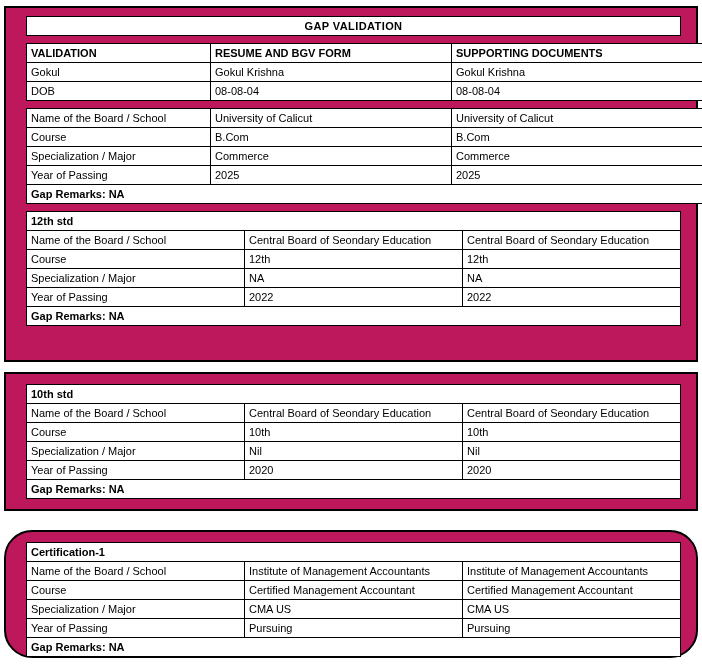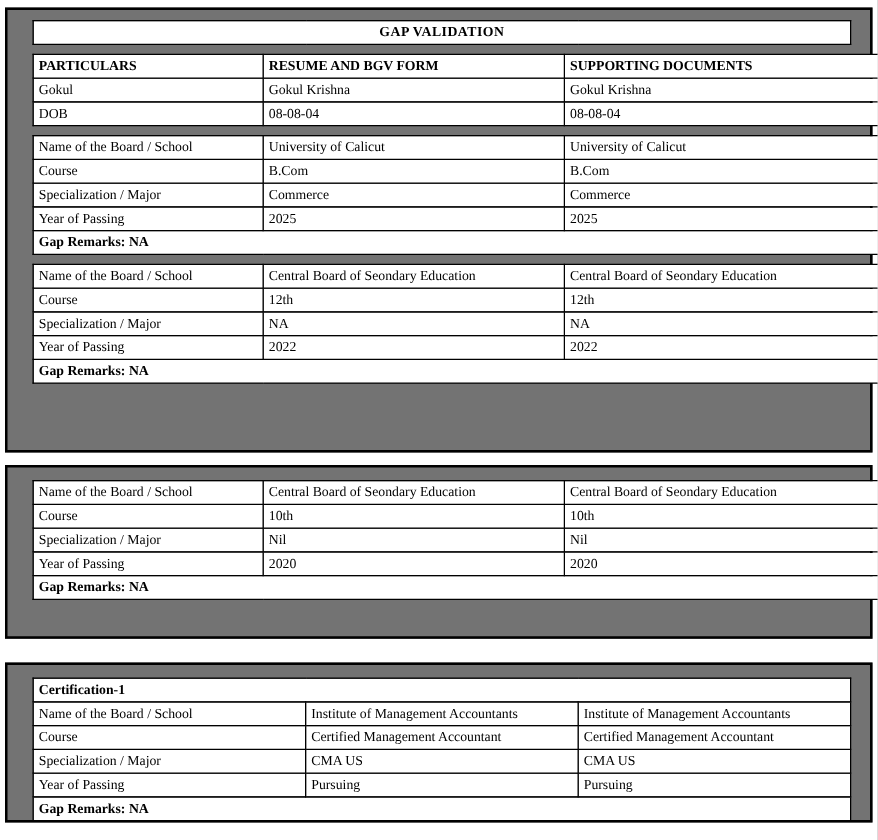--- a/index.html
+++ b/index.html
@@ -20,22 +20,21 @@
     width: 702px;
     height: 672px;
     box-sizing: border-box;
   }
   .outer-box {
     position: absolute;
     left: 4px;
     right: 4px;
     border: 2px solid #000000;
     box-sizing: border-box;
-    background: #737373;
-    font-family: Liberation Serif, serif;
+    background: #be185d;
   }
   .inner {
     padding: 8px 14px 8px 20px;
   }
   table.grid {
     border-collapse: collapse;
     width: 655px;
     table-layout: fixed;
   }
   table.grid td {
@@ -90,21 +89,21 @@
           <td class="title" colspan="3">GAP VALIDATION</td>
         </tr>
       </tbody>
         </table>
 
       <div class="spacer"></div>
 
       <table class="grid">
         <tbody>
             <tr>
-          <td class="hdr col-a">PARTICULARS</td>
+          <td class="hdr col-a">VALIDATION</td>
           <td class="hdr col-b">RESUME AND BGV FORM</td>
           <td class="hdr col-c">SUPPORTING DOCUMENTS</td>
         </tr>
         <tr>
           <td class="label col-a">Gokul</td>
           <td class="col-b">Gokul Krishna</td>
           <td class="col-c">Gokul Krishna</td>
         </tr>
         <tr>
           <td class="label col-a">DOB</td>
@@ -141,20 +140,23 @@
         <tr>
           <td class="remarks" colspan="3">Gap Remarks: NA</td>
         </tr>
       </tbody>
         </table>
 
       <div class="spacer"></div>
 
       <table class="grid">
         <tbody>
+            <tr>
+          <td class="section" colspan="3">12th std</td>
+        </tr>
         <tr>
           <td class="label col-a">Name of the Board / School</td>
           <td class="col-b">Central Board of Seondary Education</td>
           <td class="col-c">Central Board of Seondary Education</td>
         </tr>
         <tr>
           <td class="label col-a">Course</td>
           <td class="col-b">12th</td>
           <td class="col-c">12th</td>
         </tr>
@@ -173,20 +175,23 @@
         </tr>
       </tbody>
         </table>
     </div>
   </div>
 
   <div class="outer-box" style="top:372px; height:139px;">
     <div class="inner" style="padding-top:10px;">
       <table class="grid">
         <tbody>
+            <tr>
+          <td class="section" colspan="3">10th std</td>
+        </tr>
         <tr>
           <td class="label col-a">Name of the Board / School</td>
           <td class="col-b">Central Board of Seondary Education</td>
           <td class="col-c">Central Board of Seondary Education</td>
         </tr>
         <tr>
           <td class="label col-a">Course</td>
           <td class="col-b">10th</td>
           <td class="col-c">10th</td>
         </tr>
@@ -201,21 +206,21 @@
           <td class="col-c">2020</td>
         </tr>
         <tr>
           <td class="remarks" colspan="3">Gap Remarks: NA</td>
         </tr>
       </tbody>
         </table>
     </div>
   </div>
 
-  <div class="outer-box" style="top:530px; height:128px;">
+  <div class="outer-box" style="top:530px; height:128px;border-radius:28px;">
     <div class="inner" style="padding-top:10px;">
       <table class="grid">
         <tbody>
             <tr>
           <td class="section" colspan="3">Certification-1</td>
         </tr>
         <tr>
           <td class="label col-a">Name of the Board / School</td>
           <td class="col-b">Institute of Management Accountants</td>
           <td class="col-c">Institute of Management Accountants</td>

